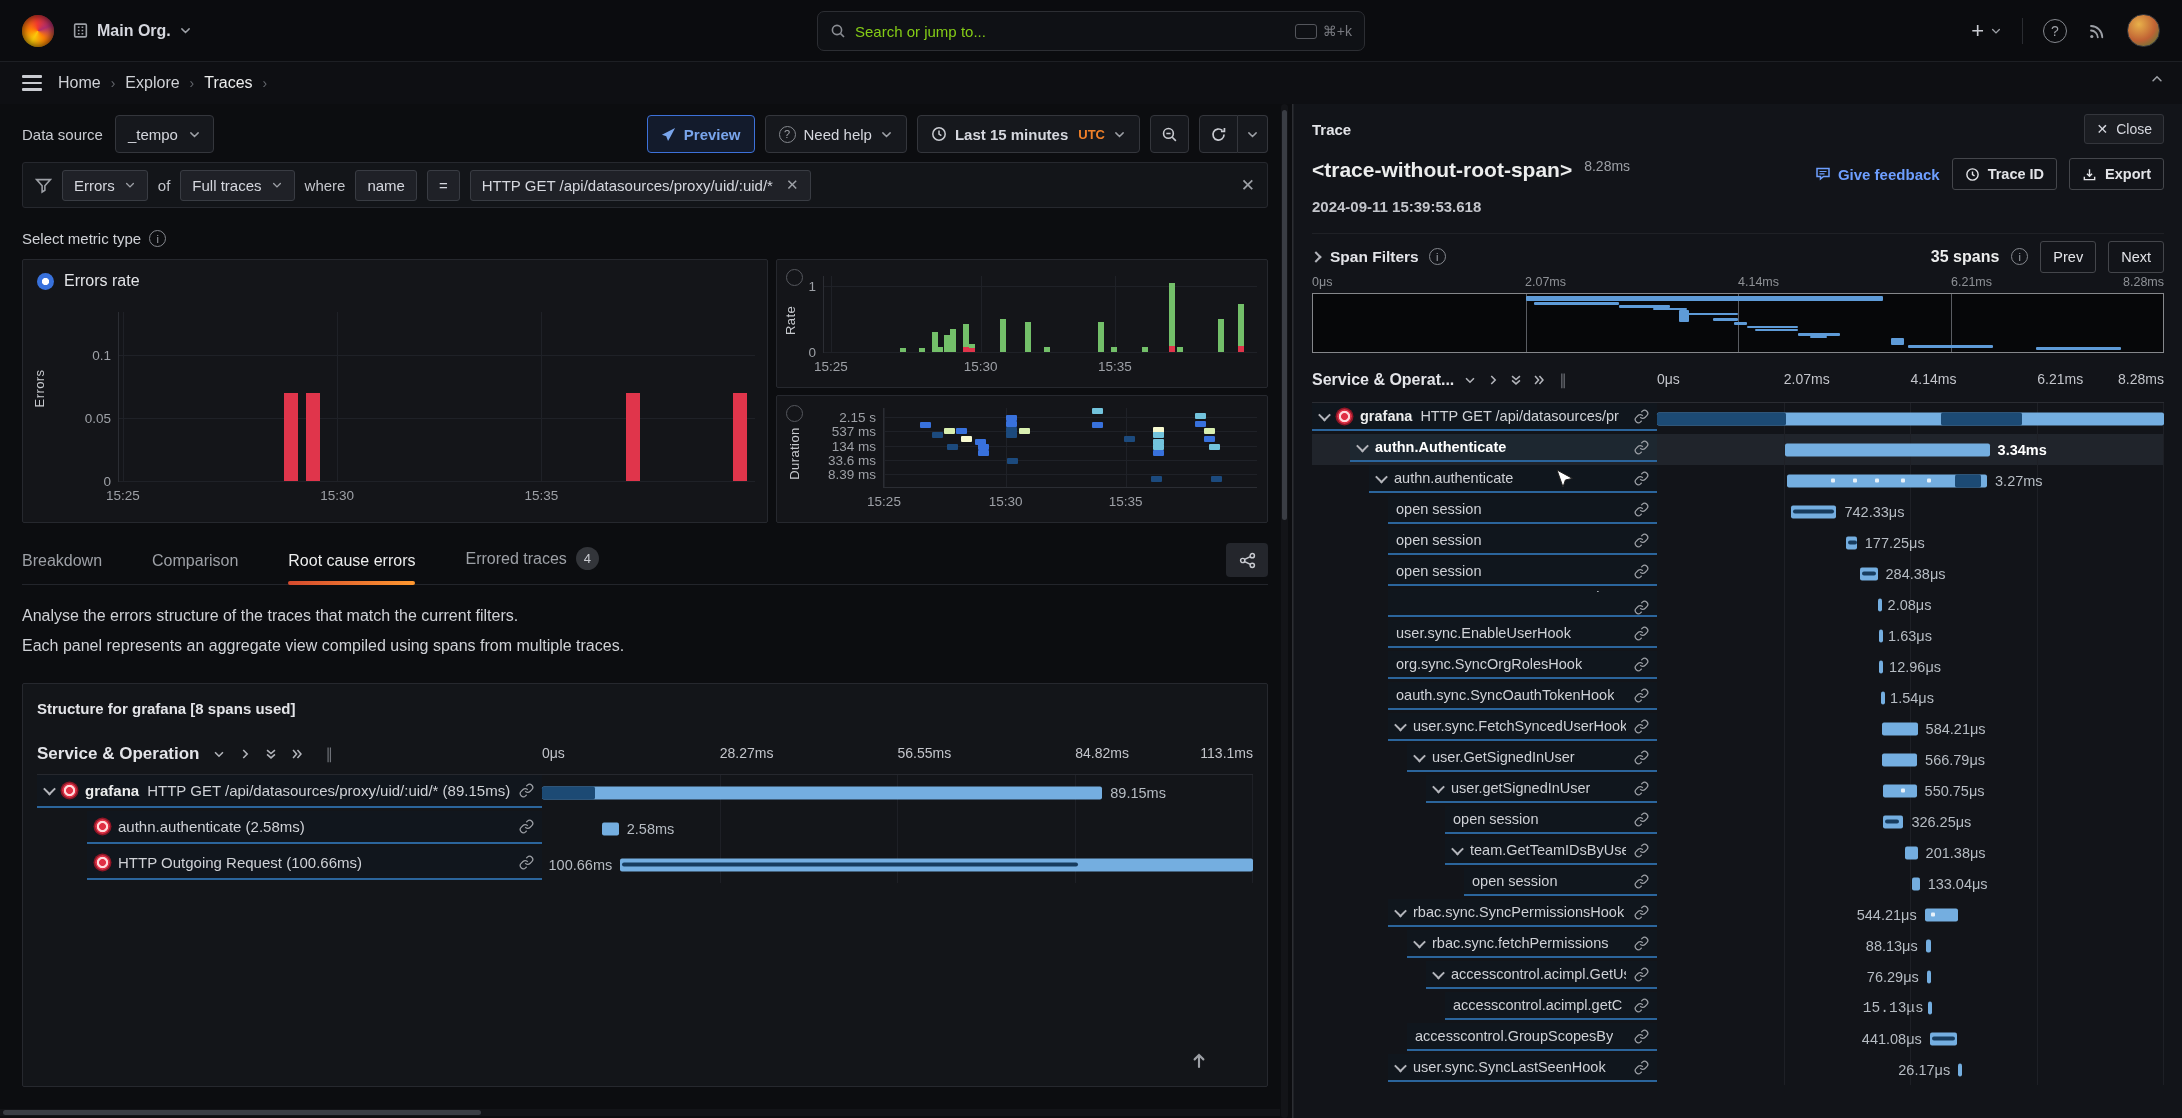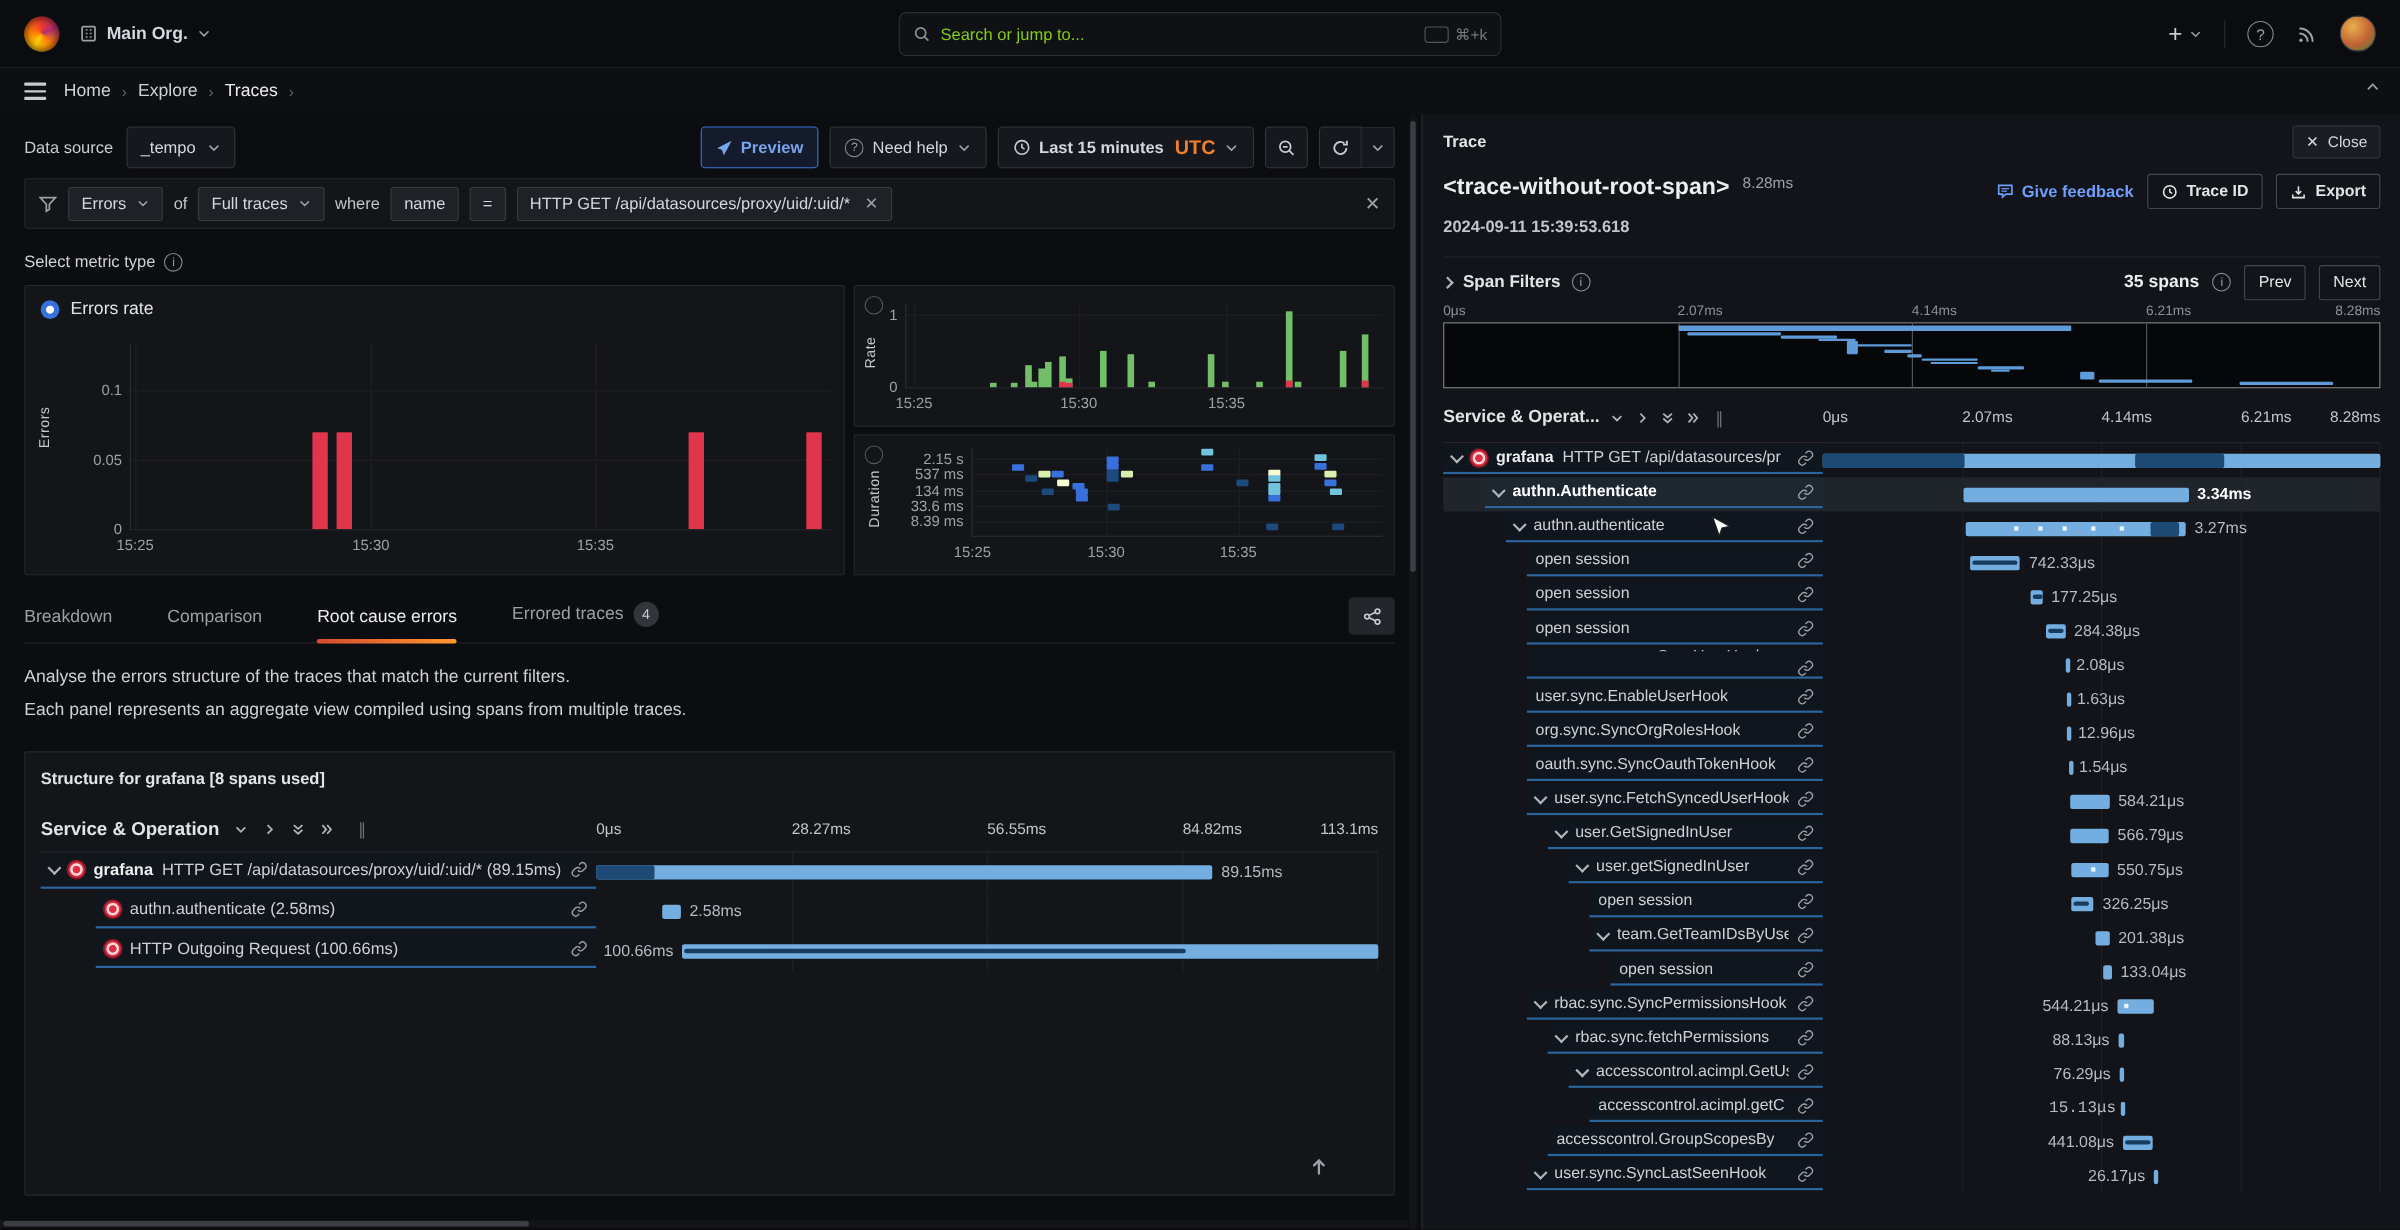--- a/index.html
+++ b/index.html
@@ -36,21 +36,21 @@
   .split{width:1px;background:#2c2e33;}
   .right-col{flex:1;background:#121419;position:relative;padding:10px 18px 0 18px;border-left:1px solid #1f2126;}
   
   .ds-row{display:flex;align-items:center;margin:10px 24px 0 22px;height:40px;}
   .lbl{color:#c9cbd1;font-size:15px;}
   .dropdown{display:flex;align-items:center;gap:10px;background:#16181d;border:1px solid #34363c;border-radius:4px;height:38px;padding:0 12px;margin-left:12px;cursor:pointer;}
   .dropdown .val{font-size:15px;color:#d5d7de;}
   .tool-right{margin-left:auto;display:flex;align-items:center;gap:10px;}
   .btn{display:flex;align-items:center;gap:8px;height:38px;padding:0 13px;border-radius:4px;background:#16181d;border:1px solid #34363c;font-size:15px;color:#d5d7de;cursor:pointer;}
   .btn.blue{background:rgba(61,113,217,.14);border:1px solid #3d71d9;color:#79a5ec;font-weight:bold;}
-  .btn .utc{color:#f08029;font-size:18px;font-weight:bold;margin-left:2px;}
+  .btn .utc{color:#f08029;font-size:13px;font-weight:bold;margin-left:2px;}
   .btn.sq{padding:0 10px;}
   .splitbtn{display:flex;}
   .splitbtn .btn:first-child{border-radius:4px 0 0 4px;}
   .splitbtn .btn:last-child{border-left:none;border-radius:0 4px 4px 0;padding:0 8px;}
   
   .filterbar{display:flex;align-items:center;gap:10px;margin:8px 24px 0 22px;height:46px;background:#131519;border:1px solid #26282e;border-radius:3px;padding:0 12px;}
   .chip{display:flex;align-items:center;gap:9px;background:#1f2127;border:1px solid #393c43;border-radius:3px;height:31px;padding:0 11px;font-size:15px;color:#d5d7de;cursor:pointer;}
   .word{color:#c3c5cb;font-size:15px;}
   .chip .x{color:#9da0a6;font-size:15px;padding-left:4px;cursor:pointer;}
   .filterbar .clear{margin-left:auto;color:#9da0a6;font-size:17px;cursor:pointer;}

